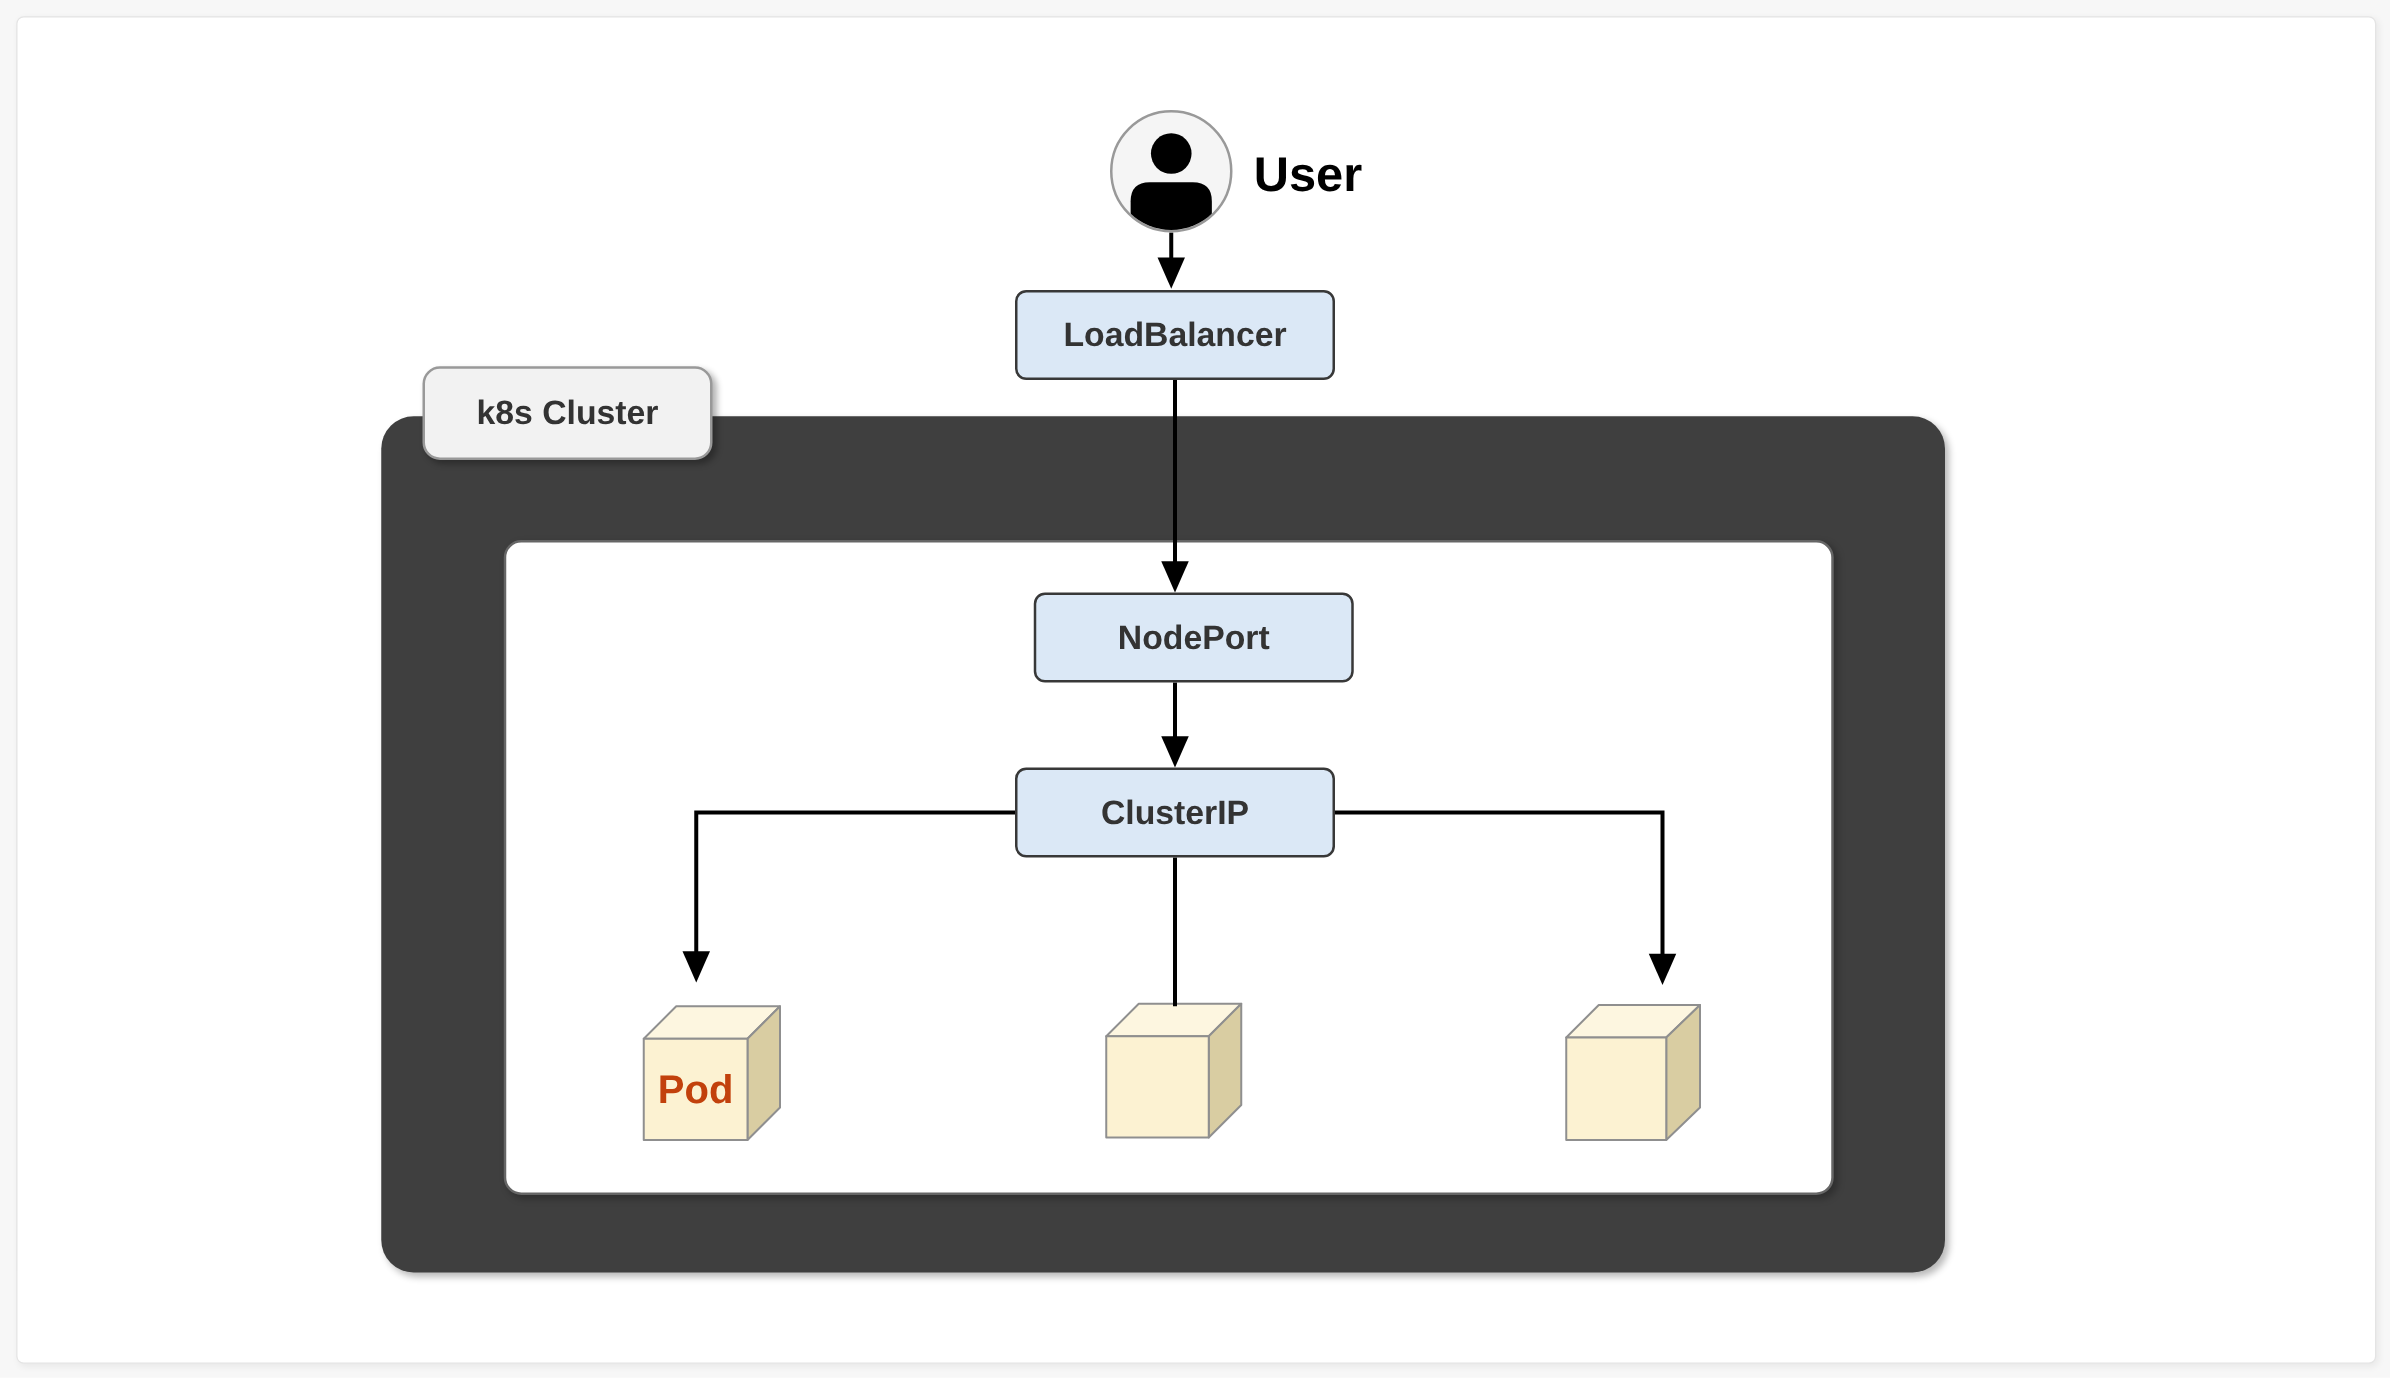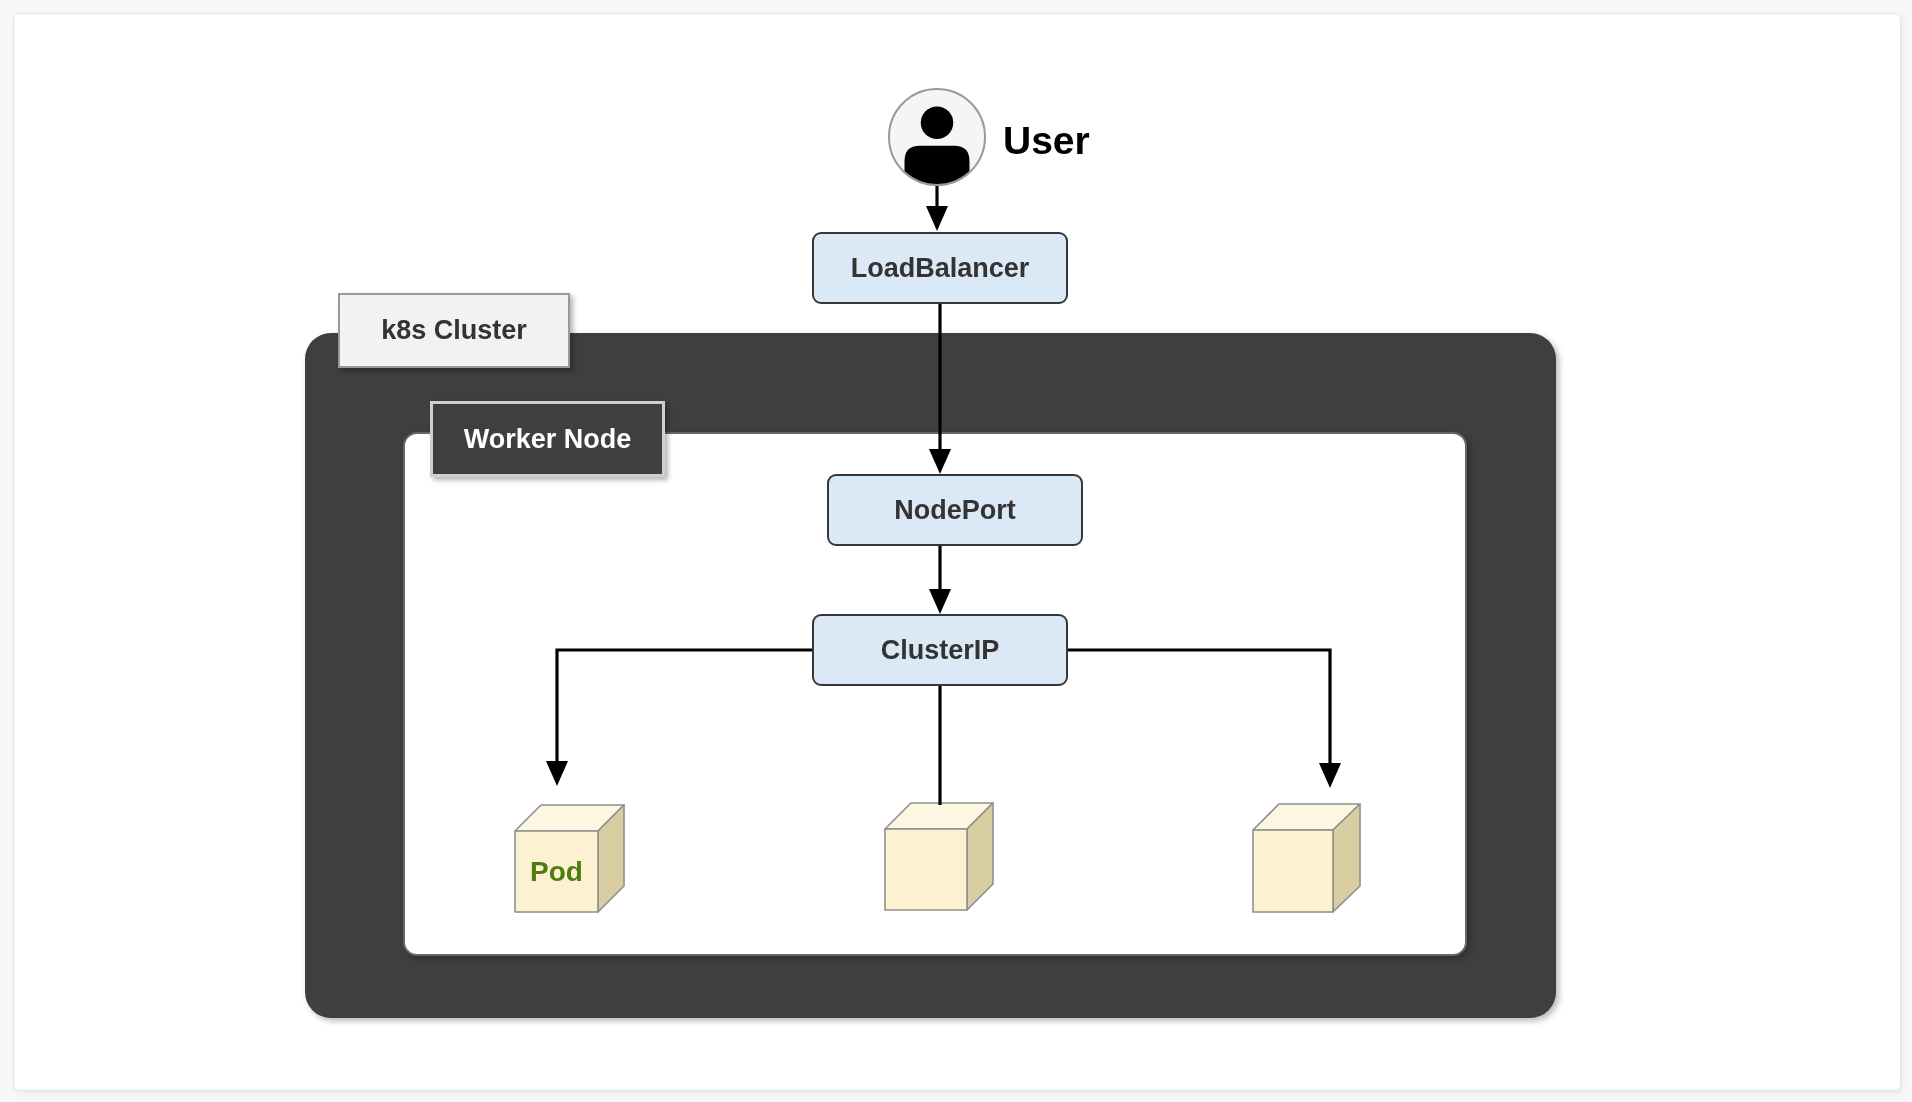--- a/index.html
+++ b/index.html
@@ -33,21 +33,21 @@
     background: var(--worker-fill, #ffffff);
     border: 2px solid var(--worker-border, #666666);
     border-radius: 14px;
     box-shadow: 3px 3px 6px rgba(0,0,0,0.25);
   }
 
   .container-label {
     position: absolute;
     display: flex; align-items: center; justify-content: center;
     font-weight: bold; font-size: 27px;
-    border-radius: 0;
+    border-radius: 14px;
     box-shadow: 3px 3px 5px rgba(0,0,0,0.3);
     box-sizing: border-box;
   }
   .k8s-label {
     left: 338px; top: 293px; width: 232px; height: 75px;
     background: var(--container-label-light-fill, #f2f2f2);
     border: 2px solid var(--container-label-border, #999999);
     color: var(--node-text, #333333);
   }
   .worker-label {
@@ -94,21 +94,21 @@
   .cube-top   { fill: var(--cube-top, #fdf6e0); }
   .cube-side  { fill: var(--cube-side, #d9cda2); }
 
   .edge-line { stroke: var(--connector, #000000); stroke-width: 3.2; fill: none; }
   .edge-head { fill: var(--connector, #000000); stroke: none; }
 
   .pod-text {
     position: absolute; left: 515px; top: 831px;
     width: 83px; height: 81px;
     display: flex; align-items: center; justify-content: center;
-    font-weight: bold; font-size: 28px; color: #4d7c0f;
+    font-weight: bold; font-size: 32px; color: #c2410c;
   }
 </style>
 </head>
 <body>
 
 <div class="stage">
 
   <div class="card"></div>
 
   <div class="cluster-box"></div>
@@ -161,23 +161,20 @@
 
     <g>
       <path class="edge-line" d="M1068,650 L1330,650 L1330,764"></path>
       <polygon class="edge-head" points="1330,788 1319,763 1341,763"></polygon>
     </g>
   </svg>
 
   <div class="container-label k8s-label">
     <span>k8s Cluster</span>
   </div>
-  <div class="container-label worker-label">
-    <span>Worker Node</span>
-  </div>
 
   <div class="svc-node lb-node">
     <span>LoadBalancer</span>
   </div>
   <div class="svc-node np-node">
     <span>NodePort</span>
   </div>
   <div class="svc-node cip-node">
     <span>ClusterIP</span>
   </div>

